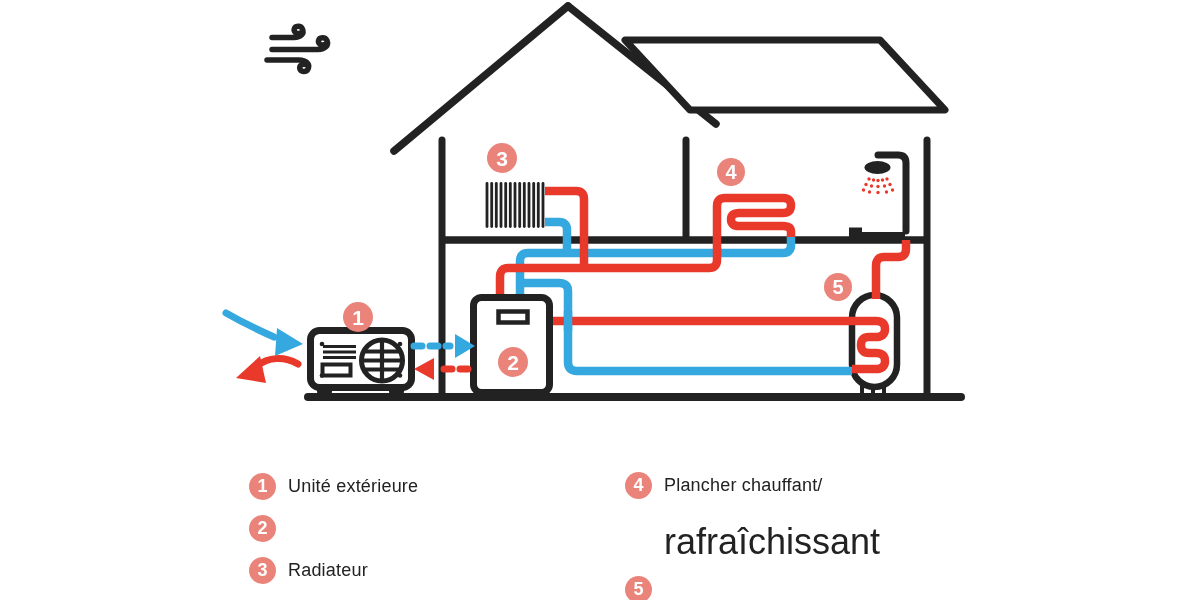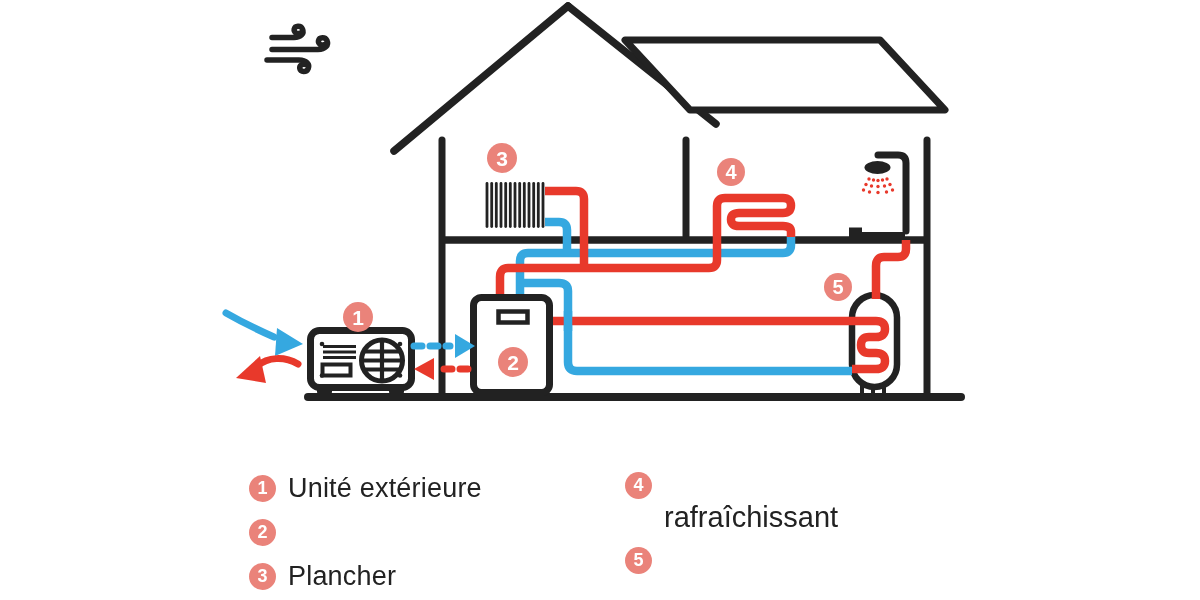--- a/index.html
+++ b/index.html
@@ -3,24 +3,24 @@
 <meta charset="utf-8">
 <style>
   html,body{margin:0;padding:0;background:#ffffff;width:1200px;height:600px;overflow:hidden;}
   #stage{position:relative;width:1200px;height:600px;font-family:"Liberation Sans",sans-serif;}
   #diagram-svg{position:absolute;left:0;top:0;}
   .legend{position:absolute;color:var(--ink,#222);}
   .legend-col1{left:249px;top:473px;}
   .legend-col2{left:625px;top:472px;}
   .legend-item{display:flex;align-items:center;gap:12px;margin-bottom:15px;}
   .legend-item.tight{margin-bottom:0;}
-  .legend-label{font-size:27px;letter-spacing:.2px;color:#222;white-space:nowrap;}
+  .legend-label{font-size:18px;letter-spacing:.2px;color:#222;white-space:nowrap;}
   .legend-badge{width:27px;height:27px;min-width:27px;border-radius:50%;background:var(--badge,#ea837a);
     color:#fff;font-weight:bold;font-size:18px;display:flex;align-items:center;justify-content:center;}
-  .legend-wrap2{margin-left:39px;margin-top:2px;margin-bottom:13px;font-size:29px;color:#222;}
+  .legend-wrap2{margin-left:39px;margin-top:22px;margin-bottom:13px;font-size:36px;color:#222;}
   svg text.badge-num{font-family:"Liberation Sans",sans-serif;font-weight:bold;fill:#fff;text-anchor:middle;}
 </style>
 </head>
 <body>
 
 <div id="stage">
 
 <svg id="diagram-svg" width="1200" height="600" viewBox="0 0 1200 600">
 
   <g stroke="#222" fill="none" stroke-linecap="round" stroke-linejoin="round">
@@ -170,27 +170,28 @@
   <div class="legend legend-col1">
     <div class="legend-item">
       <span class="legend-badge">1</span>
       <span class="legend-label">Unité extérieure</span>
     </div>
     <div class="legend-item">
       <span class="legend-badge">2</span>
     </div>
     <div class="legend-item">
       <span class="legend-badge">3</span>
-      <span class="legend-label">Plancher</span>
+      <span class="legend-label">Radiateur</span>
     </div>
   </div>
 
   <div class="legend legend-col2">
     <div class="legend-item tight">
       <span class="legend-badge">4</span>
+      <span class="legend-label">Plancher chauffant/</span>
     </div>
     <div class="legend-wrap2">rafraîchissant</div>
     <div class="legend-item">
       <span class="legend-badge">5</span>
     </div>
   </div>
 
 </div>
 
 </body></html>

